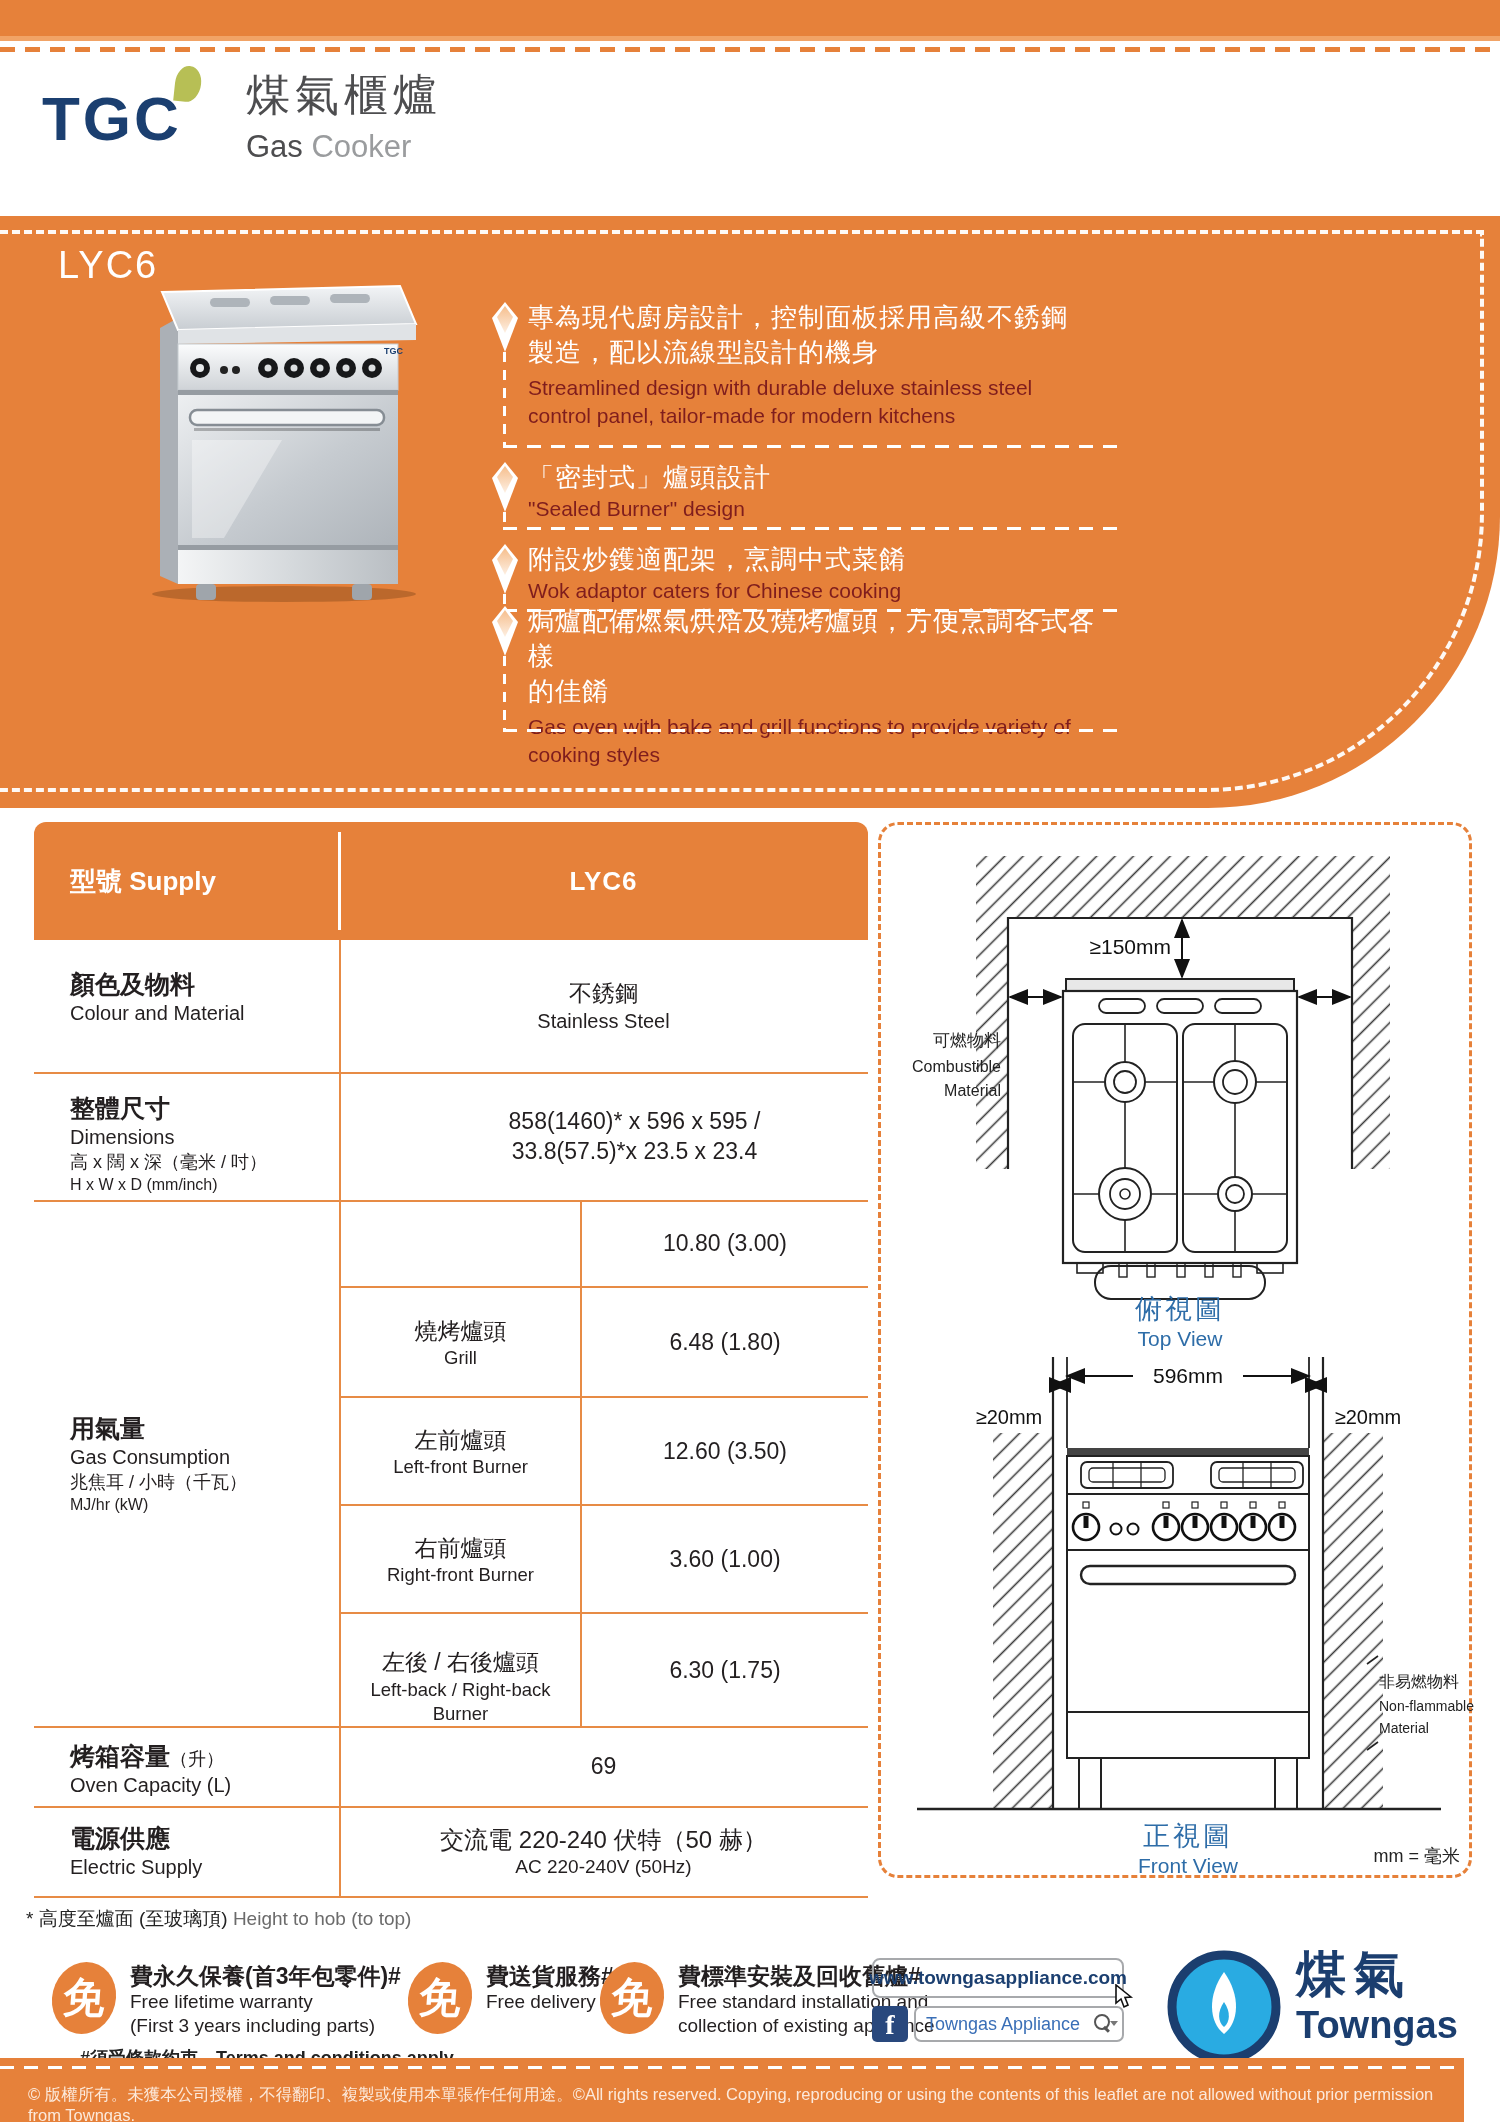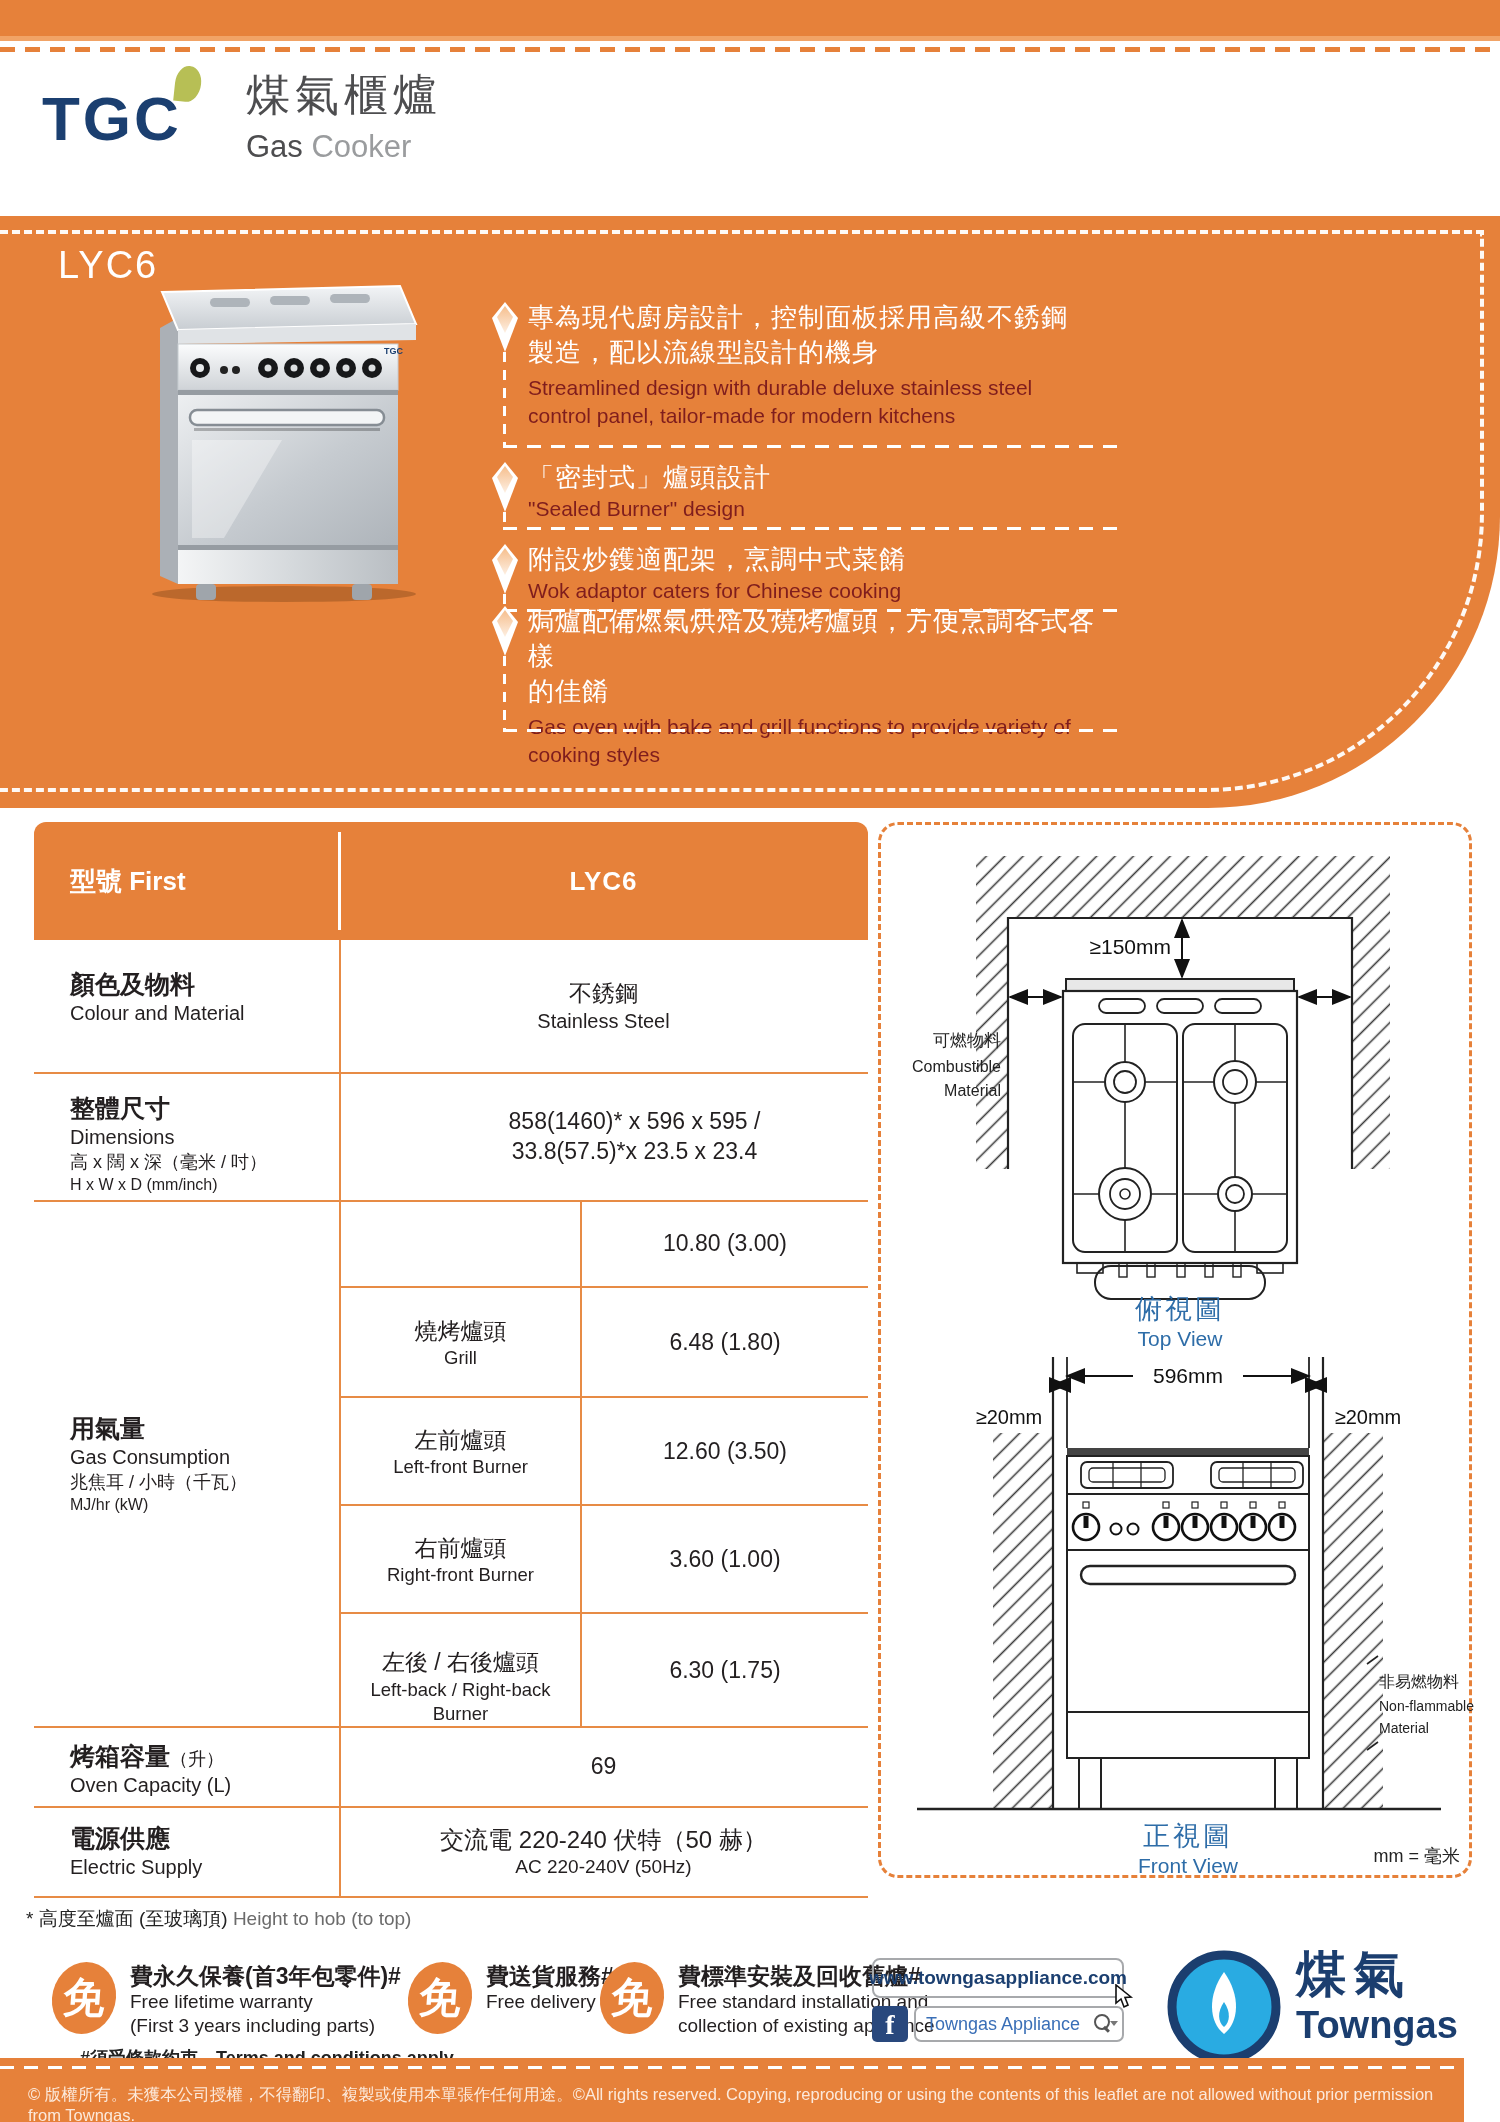--- a/index.html
+++ b/index.html
@@ -179,21 +179,21 @@
       <div class="feat-en">cooking styles</div>
     </div>
     <div class="abs dash-v-white" style="left:11px;top:52px;bottom:0;"></div>
     <div class="abs dash-h-white" style="left:11px;right:0;bottom:0;"></div>
   </div>
 </div>
 
 <div class="abs" style="left:34px;top:822px;width:834px;height:1076px;">
 
   <div class="abs" style="left:0;top:0;width:834px;height:118px;background:#E6813A;border-radius:12px 12px 0 0;">
-    <div style="position:absolute;left:36px;top:0;height:118px;display:flex;align-items:center;color:#fff;font-weight:bold;font-size:26px;">型號 First</div>
+    <div style="position:absolute;left:36px;top:0;height:118px;display:flex;align-items:center;color:#fff;font-weight:bold;font-size:26px;">型號 Supply</div>
     <div class="abs" style="left:304px;top:10px;width:3px;height:98px;background:#fff;"></div>
     <div style="position:absolute;left:305px;top:0;width:529px;height:118px;display:flex;align-items:center;justify-content:center;color:#fff;font-weight:bold;font-size:26px;letter-spacing:1px;">LYC6</div>
   </div>
 
   <div class="tbl-line" style="left:0;top:250px;width:834px;height:2px;"></div>
   <div class="tbl-line" style="left:0;top:378px;width:834px;height:2px;"></div>
   <div class="tbl-line" style="left:305px;top:464px;width:529px;height:2px;"></div>
   <div class="tbl-line" style="left:305px;top:574px;width:529px;height:2px;"></div>
   <div class="tbl-line" style="left:305px;top:682px;width:529px;height:2px;"></div>
   <div class="tbl-line" style="left:305px;top:790px;width:529px;height:2px;"></div>

